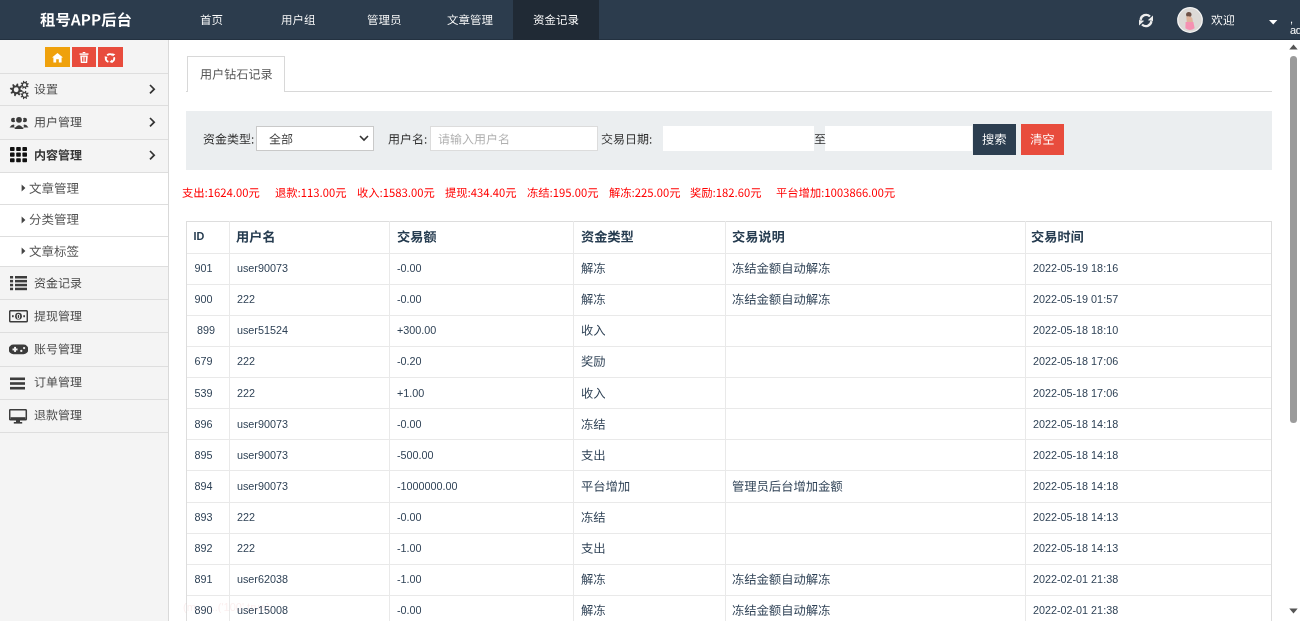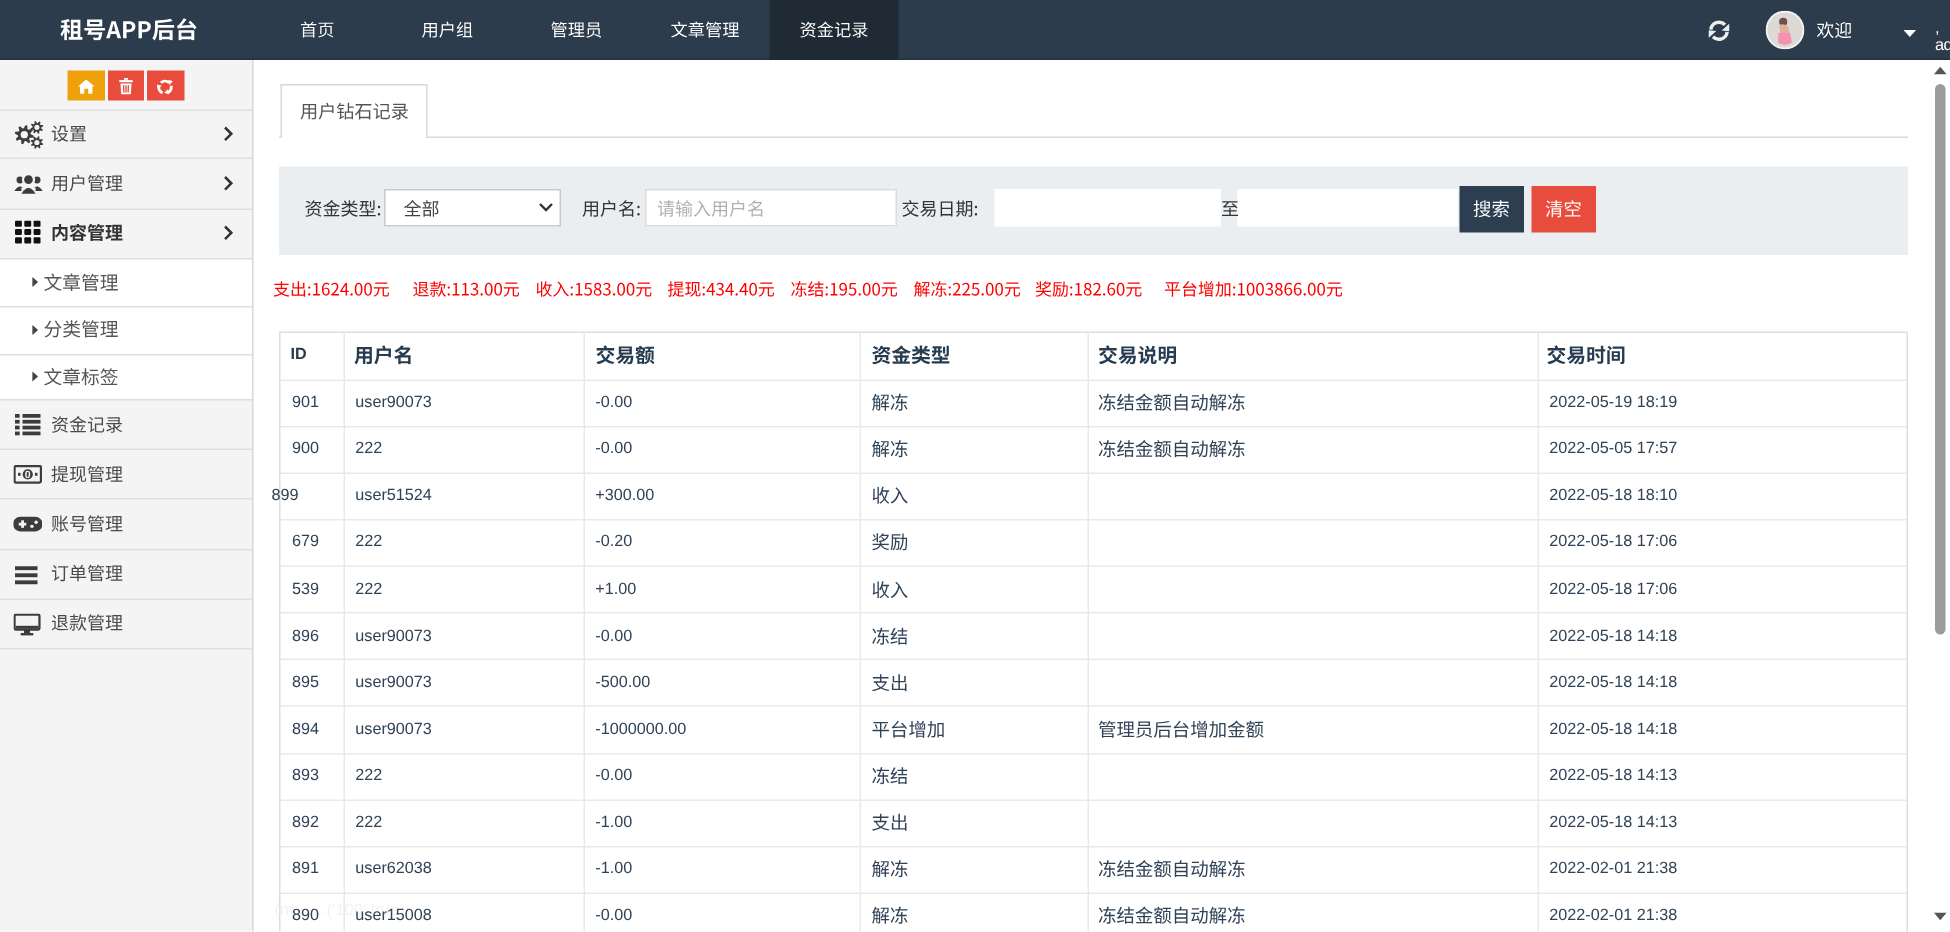--- a/index.html
+++ b/index.html
@@ -583,26 +583,26 @@
 <div class="vl" style="left:185.9px;top:221.0px;height:400.0px;background:#ddd"></div>
 <div class="vl" style="left:1271.0px;top:221.0px;height:400.0px;background:#ddd"></div>
 <div class="vl" style="left:229.4px;top:221.0px;height:400.0px"></div>
 <div class="vl" style="left:389.0px;top:221.0px;height:400.0px"></div>
 <div class="vl" style="left:573.0px;top:221.0px;height:400.0px"></div>
 <div class="vl" style="left:725.4px;top:221.0px;height:400.0px"></div>
 <div class="vl" style="left:1025.4px;top:221.0px;height:400.0px"></div>
 <div class="lt" style="left:194.6px;top:263.1px">901</div>
 <div class="lt" style="left:236.9px;top:263.1px">user90073</div>
 <div class="lt" style="left:396.9px;top:263.1px">-0.00</div>
-<div class="lt" style="left:1032.9px;top:263.1px">2022-05-19 18:19</div>
+<div class="lt" style="left:1032.9px;top:263.1px">2022-05-19 18:16</div>
 <div class="lt" style="left:194.6px;top:294.2px">900</div>
 <div class="lt" style="left:236.9px;top:294.2px">222</div>
 <div class="lt" style="left:396.9px;top:294.2px">-0.00</div>
-<div class="lt" style="left:1032.9px;top:294.2px">2022-05-05 17:57</div>
-<div class="lt" style="left:181px;top:325.3px">899</div>
+<div class="lt" style="left:1032.9px;top:294.2px">2022-05-19 01:57</div>
+<div class="lt" style="left:197px;top:325.3px">899</div>
 <div class="lt" style="left:236.9px;top:325.3px">user51524</div>
 <div class="lt" style="left:396.9px;top:325.3px">+300.00</div>
 <div class="lt" style="left:1032.9px;top:325.3px">2022-05-18 18:10</div>
 <div class="lt" style="left:194.6px;top:356.4px">679</div>
 <div class="lt" style="left:236.9px;top:356.4px">222</div>
 <div class="lt" style="left:396.9px;top:356.4px">-0.20</div>
 <div class="lt" style="left:1032.9px;top:356.4px">2022-05-18 17:06</div>
 <div class="lt" style="left:194.6px;top:387.5px">539</div>
 <div class="lt" style="left:236.9px;top:387.5px">222</div>
 <div class="lt" style="left:396.9px;top:387.5px">+1.00</div>

